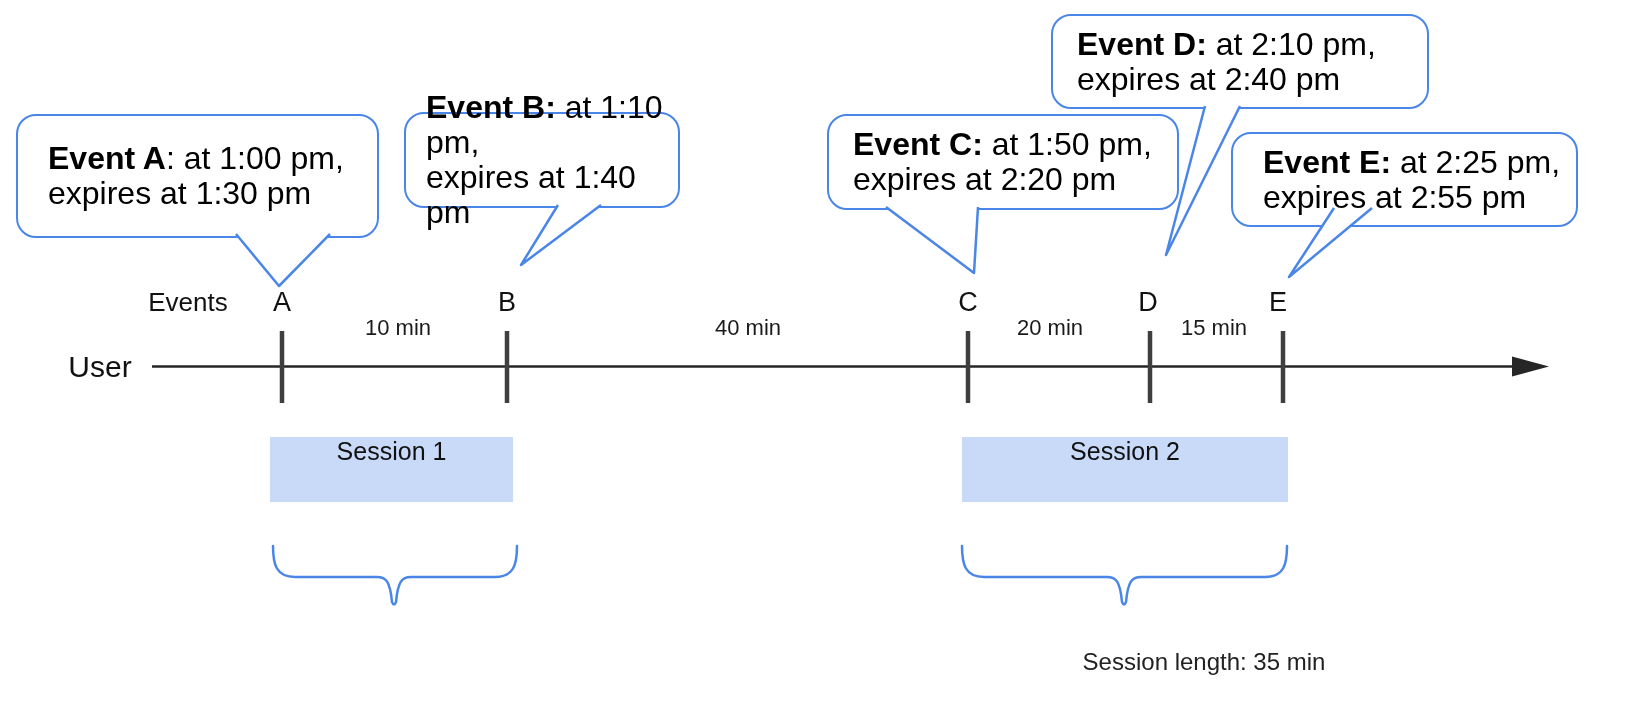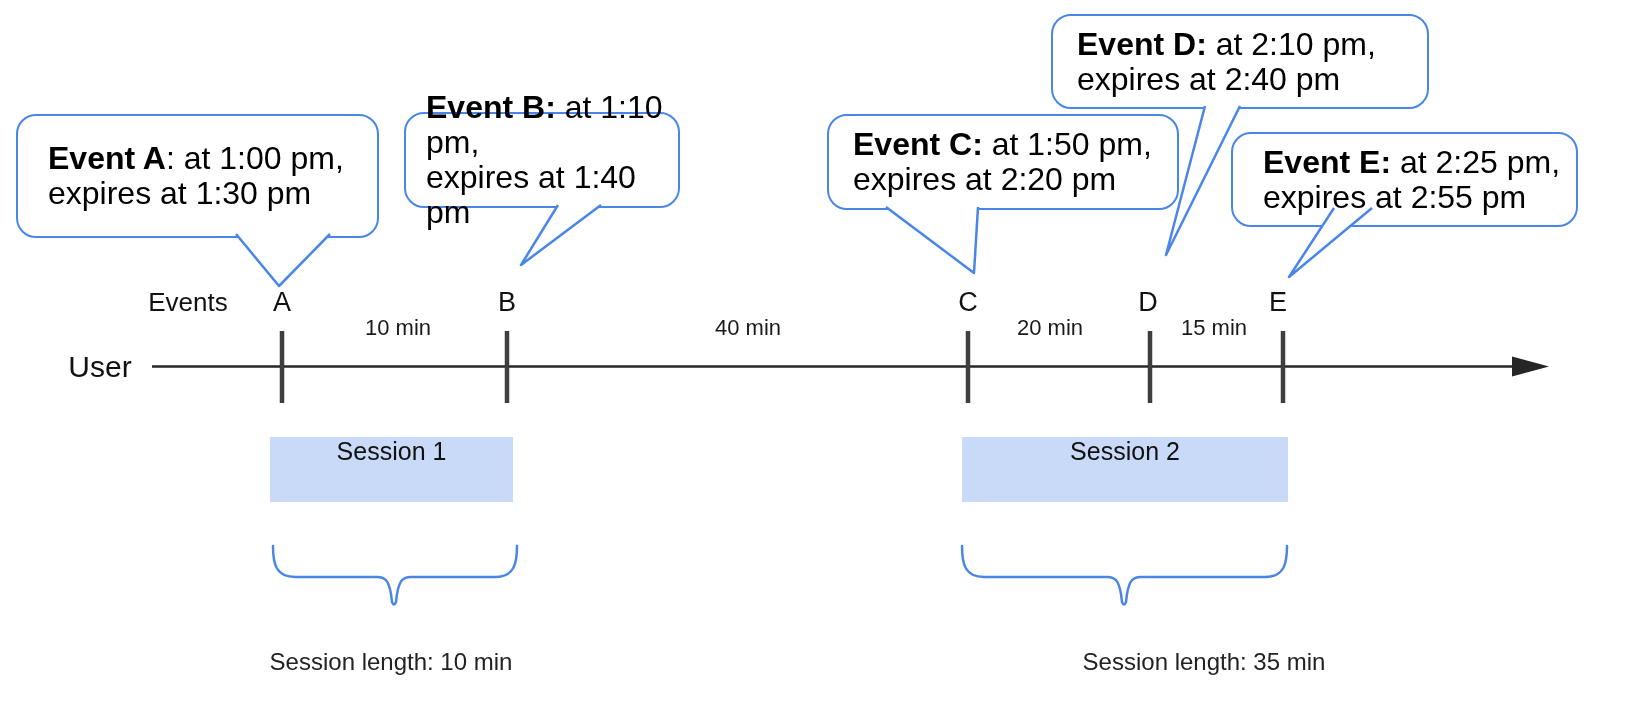--- a/index.html
+++ b/index.html
@@ -102,16 +102,15 @@
   <div class="txt min-label center" style="left:1050px;">20 min</div>
   <div class="txt min-label center" style="left:1214px;">15 min</div>
 
   <div class="session-box" style="left:270px;width:243px;">
     <span>Session 1</span>
   </div>
   <div class="session-box" style="left:962px;width:326px;">
     <span>Session 2</span>
   </div>
 
-  <div class="txt length-label center" style="left:391px;">Session length: 10 min</div>
   <div class="txt length-label center" style="left:1160px;margin-left:44px;">Session length: 35 min</div>
 
 </div>
 
 </body></html>

